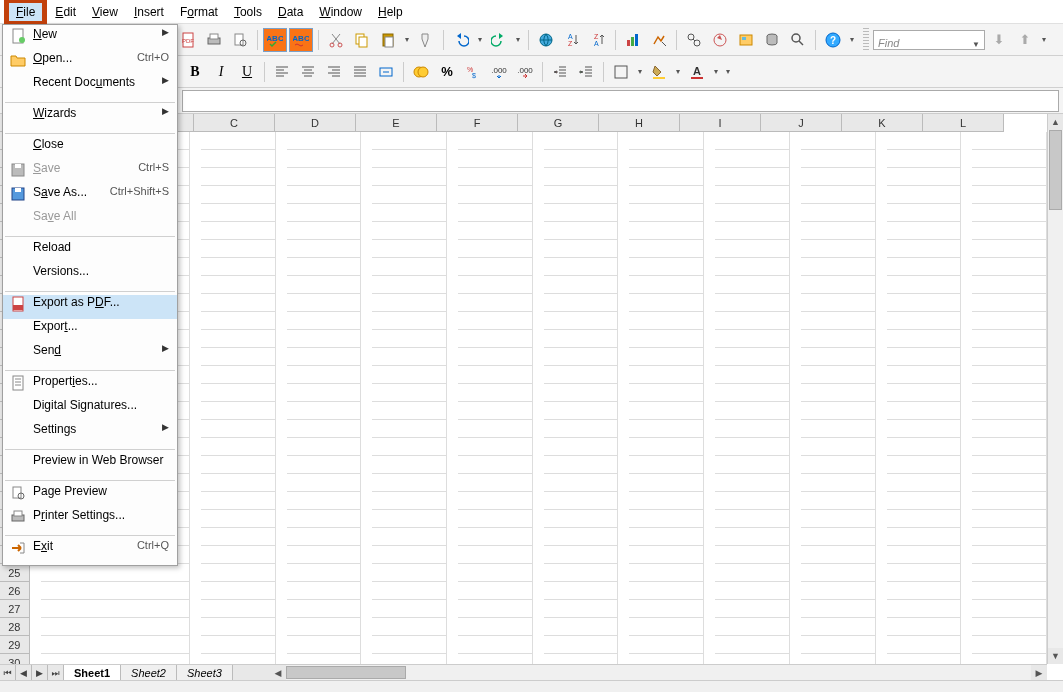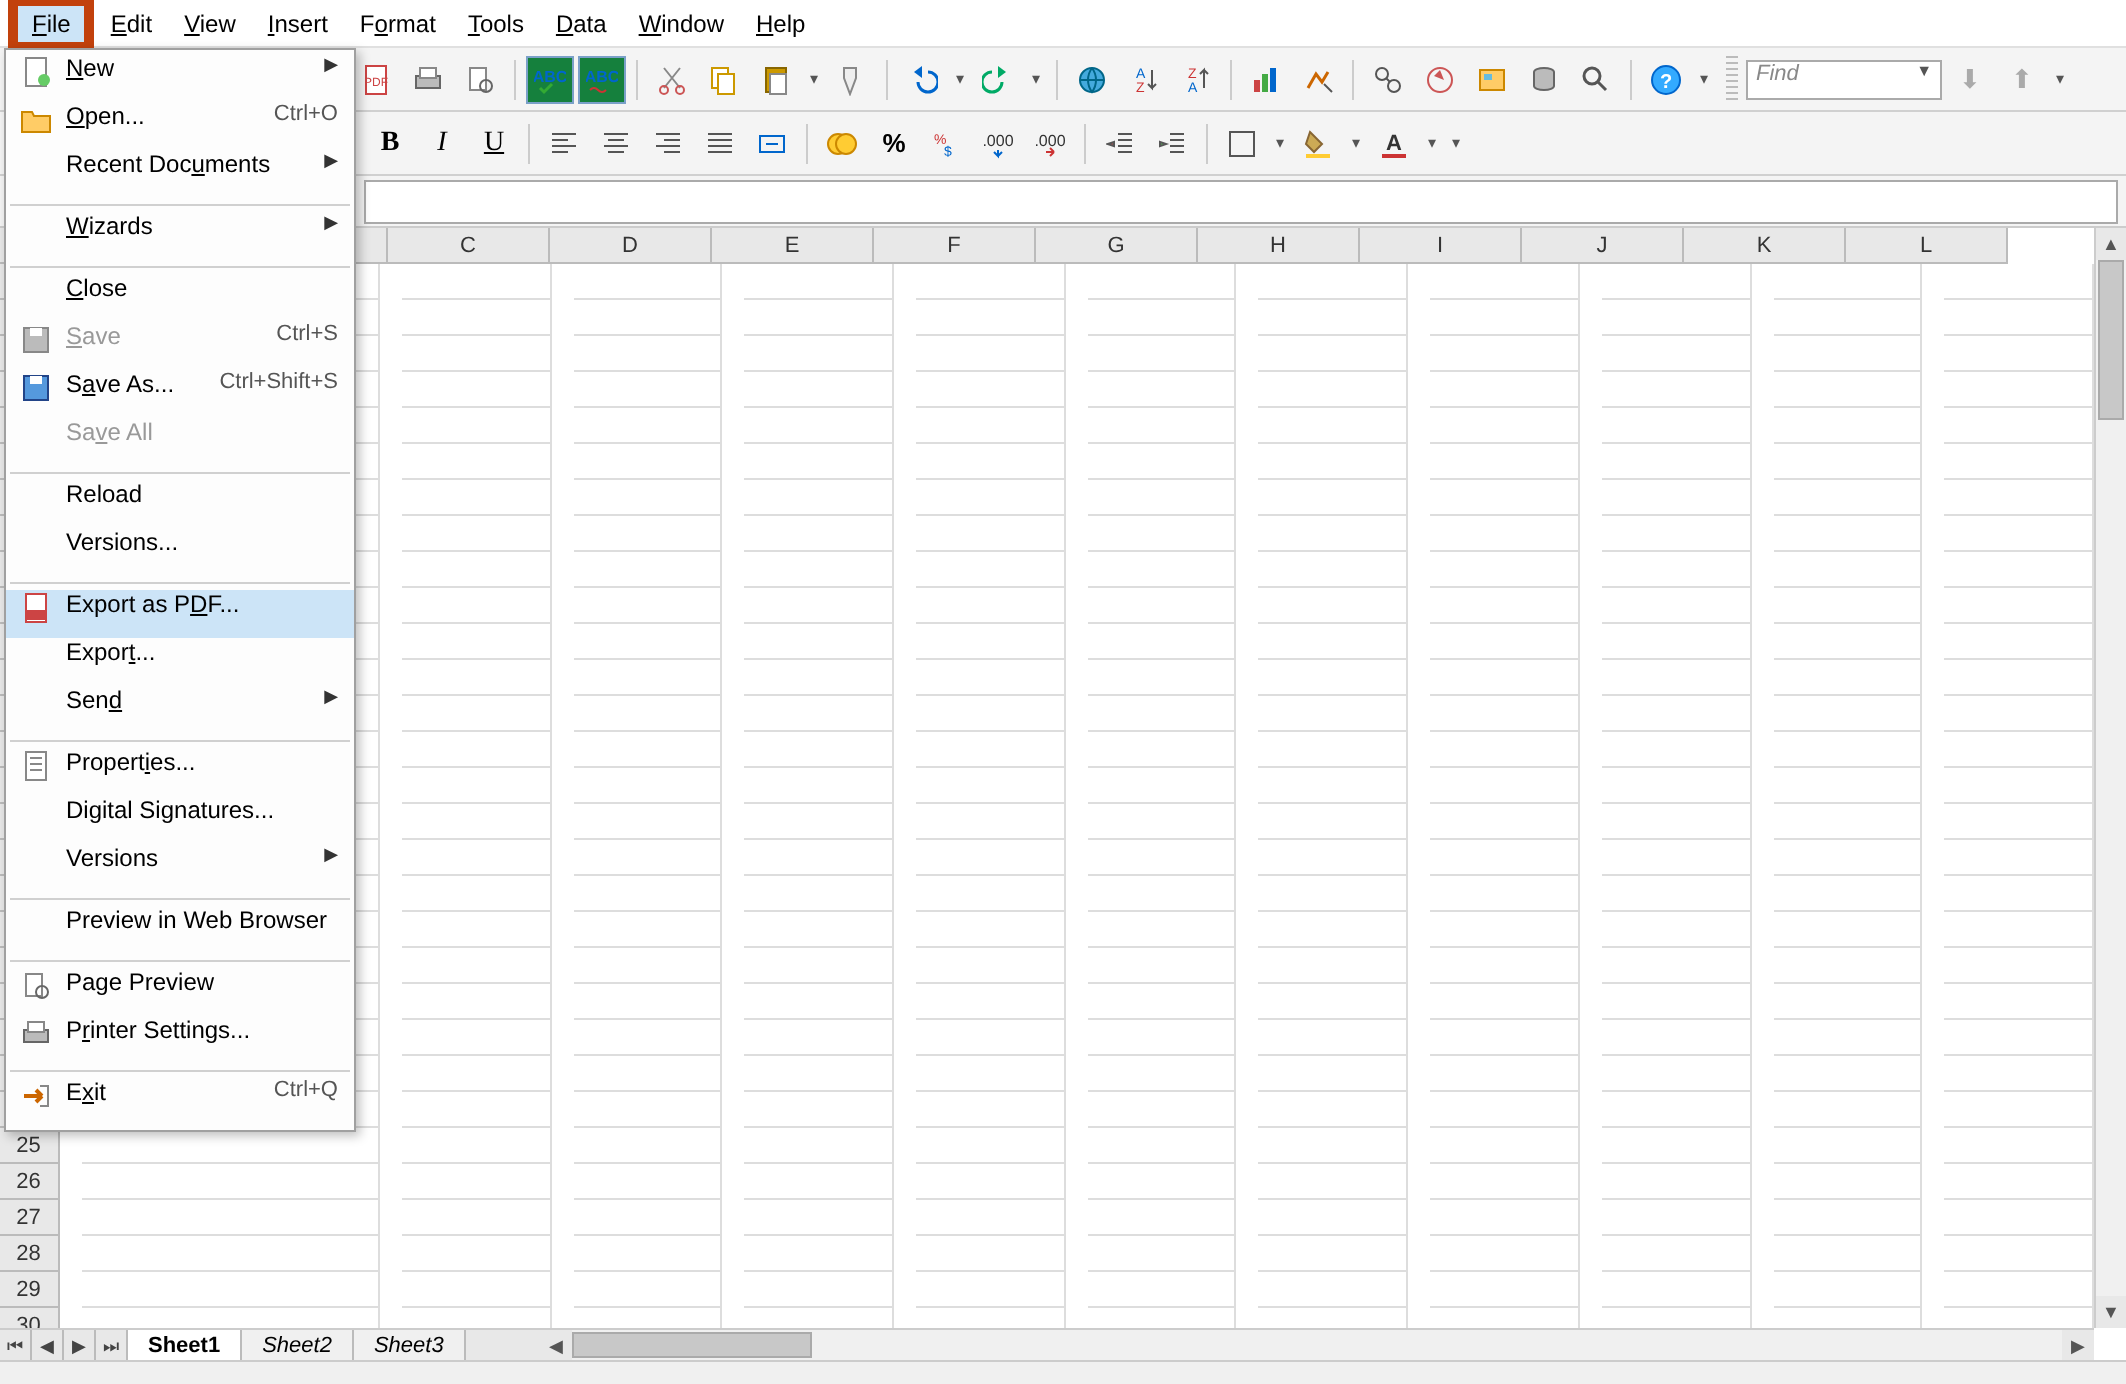--- a/index.html
+++ b/index.html
@@ -5,21 +5,21 @@
 * { margin: 0; padding: 0; box-sizing: border-box; font-family: "Segoe UI", Tahoma, sans-serif; }
 body { background: #fff; width: 1063px; height: 692px; overflow: hidden; position: relative; font-size: 12px; }
 
 .menubar { height: 24px; background: #fff; display: flex; align-items: center; padding: 0 4px; border-bottom: 1px solid #e0e0e0; }
 .menubar .mitem { padding: 3px 8px; cursor: default; }
 .menubar .mitem.active { background: #cce4f7; border: 5px solid #c2410c; padding: 2px 7px; }
 .menubar .mitem u { text-decoration: underline; }
 
 .toolbar { height: 32px; background: #f4f4f4; display: flex; align-items: center; padding: 0 4px; gap: 2px; border-bottom: 1px solid #d0d0d0; }
 .tb-btn { width: 24px; height: 24px; display: flex; align-items: center; justify-content: center; border: 1px solid transparent; cursor: pointer; font-size: 13px; }
-.tb-btn.active { border-color: #7aa0c8; background: #15803d; }
+.tb-btn.active { border-color: #7aa0c8; background: #f97316; }
 .tb-sep { width: 1px; height: 20px; background: #ccc; margin: 0 3px; }
 .tb-dd { width: 10px; height: 24px; display: flex; align-items: center; justify-content: center; font-size: 8px; color: #555; cursor: pointer; }
 .tb-grip { width: 6px; height: 24px; background: repeating-linear-gradient(to bottom, #bbb 0 1px, transparent 1px 3px); margin: 0 2px; }
 
 .fmt-toolbar { height: 32px; background: #f4f4f4; display: flex; align-items: center; padding: 0 4px; gap: 2px; border-bottom: 1px solid #d0d0d0; }
 .combo { height: 22px; border: 1px solid #aaa; background: #fff; display: flex; align-items: center; padding: 0 2px 0 6px; font-size: 12px; }
 .combo .arrow { width: 16px; text-align: center; font-size: 8px; color: #555; border-left: 1px solid #ccc; margin-left: 4px; }
 
 .formula-bar { height: 26px; background: #f4f4f4; display: flex; align-items: center; padding: 0 4px; gap: 4px; border-bottom: 1px solid #ccc; }
 .name-box { width: 96px; height: 22px; border: 1px solid #aaa; background: #fff; display: flex; align-items: center; justify-content: space-between; padding: 0 2px 0 6px; }
@@ -58,21 +58,21 @@
 .dd-item.highlight { background: #cce4f7; }
 .dd-item.disabled { color: #999; }
 .dd-icon { width: 22px; height: 18px; display: flex; align-items: center; justify-content: center; font-size: 12px; margin-right: 4px; }
 .dd-label { flex: 1; font-size: 12px; }
 .dd-label u { text-decoration: underline; }
 .dd-shortcut { font-size: 11px; color: #555; }
 .dd-arrow { font-size: 9px; color: #333; margin-left: 6px; }
 .dd-sep { height: 1px; background: #d0d0d0; margin: 3px 2px; }
 
 .find-box { display: flex; align-items: center; gap: 2px; }
-.find-input { width: 98px; height: 20px; border: 1px solid #aaa; background: #fff; padding: 0 4px; color: #888; font-style: italic; font-size: 11px; display: flex; align-items: flex-start; justify-content: space-between; }
+.find-input { width: 112px; height: 20px; border: 1px solid #aaa; background: #fff; padding: 0 4px; color: #888; font-style: italic; font-size: 11px; display: flex; align-items: flex-end; justify-content: space-between; }
 
 svg { display: block; }
 </style>
 </head>
 <body>
 
 <div class="menubar" id="menubar">
     <div class="mitem active"><u>F</u>ile</div>
     <div class="mitem"><u>E</u>dit</div>
     <div class="mitem"><u>V</u>iew</div>
@@ -965,21 +965,21 @@
         </svg>
       </div>
       <div class="dd-label">Propert<u>i</u>es...</div>
     </div>
     <div class="dd-item">
       <div class="dd-icon"></div>
       <div class="dd-label">Digital Signatures...</div>
     </div>
     <div class="dd-item">
       <div class="dd-icon"></div>
-      <div class="dd-label">Versions</div>
+      <div class="dd-label">Settings</div>
       <div class="dd-arrow">▶</div>
     </div>
     <div class="dd-sep"></div>
     <div class="dd-item">
       <div class="dd-icon"></div>
       <div class="dd-label">Preview in Web Browser</div>
     </div>
     <div class="dd-sep"></div>
     <div class="dd-item">
       <div class="dd-icon">

